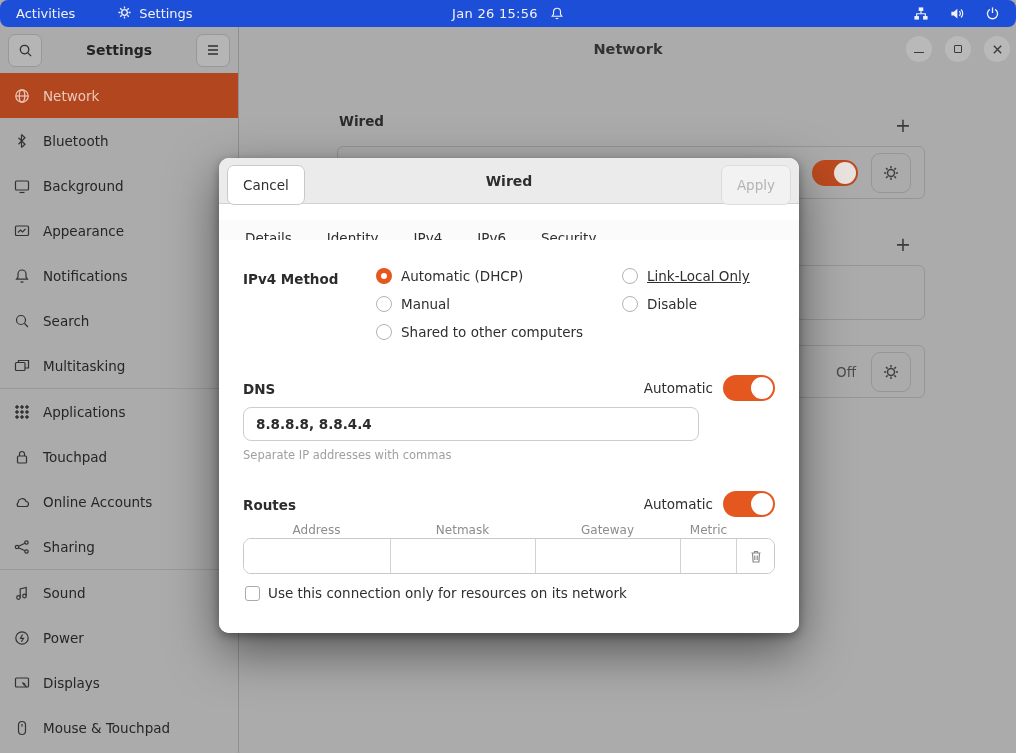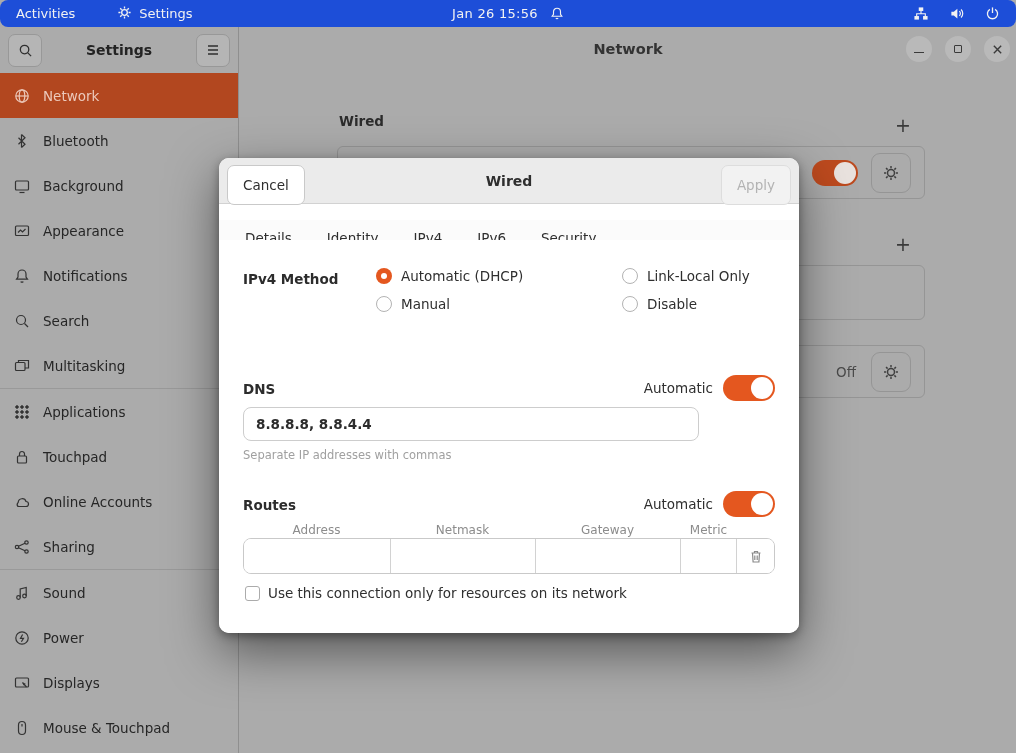--- a/index.html
+++ b/index.html
@@ -357,21 +357,25 @@
     <span class="fld-label" style="left:24px; top:31px;">IPv4 Method</span>
 
     <span class="radio-opt" style="left:157px; top:28px;">
       <span class="radio selected"></span>
       <span>Automatic (DHCP)</span>
     </span>
     <span class="radio-opt" style="left:157px; top:56px;">
       <span class="radio"></span>
       <span>Manual</span>
     </span>
-    <span class="radio-opt" style="left:403px; top:28px;">
+    <span class="radio-opt" style="left:157px; top:84px;">
+      <span class="radio"></span>
+      <span>Shared to other computers</span>
+    </span>
+    <span class="radio-opt" style="left:403px; top:28px;text-decoration:underline;">
       <span class="radio"></span>
       <span>Link-Local Only</span>
     </span>
     <span class="radio-opt" style="left:403px; top:56px;">
       <span class="radio"></span>
       <span>Disable</span>
     </span>
 
     <span class="fld-label" style="left:24px; top:141px;">DNS</span>
     <span class="auto-group" style="right:24px; top:135px;">

